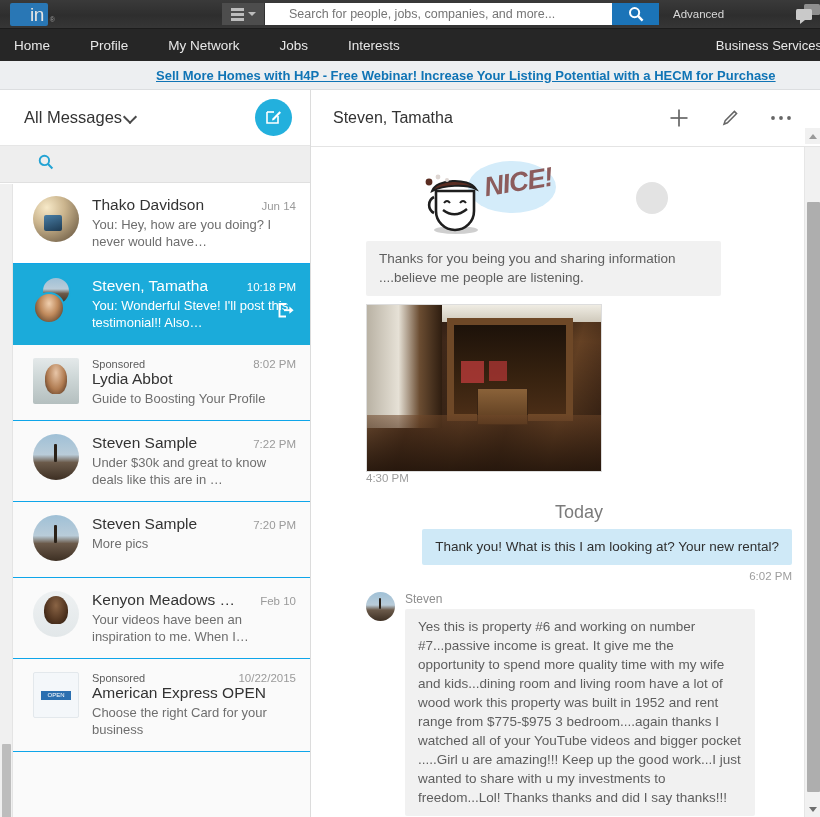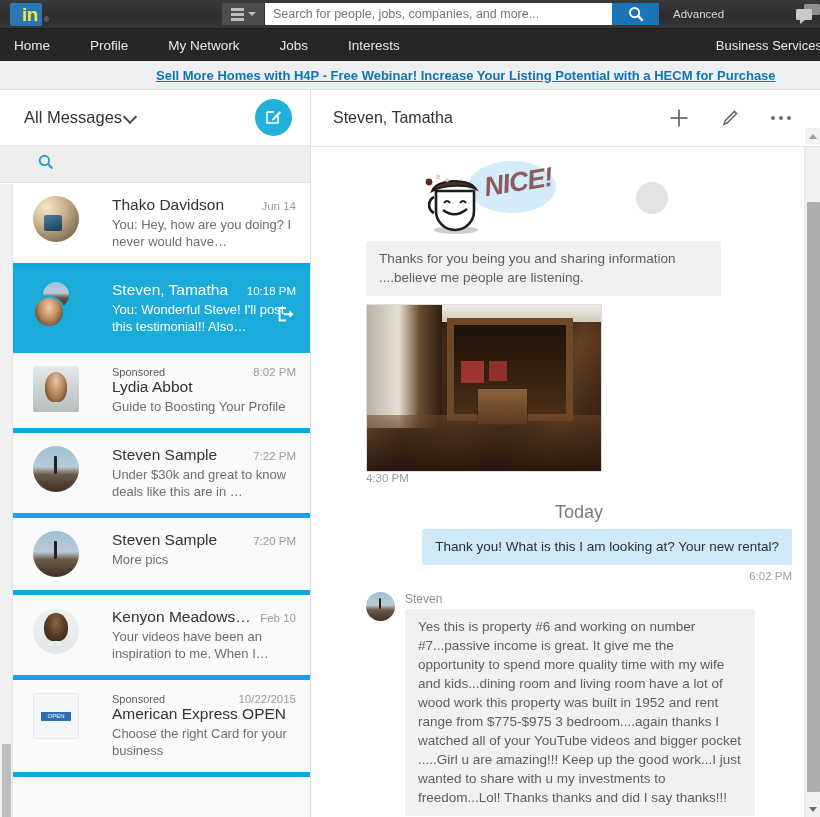--- a/index.html
+++ b/index.html
@@ -12,24 +12,24 @@
 
   
   .global-nav {
     height: 28px;
     background: linear-gradient(to bottom, #3a3a3a 0%, #2e2e2e 55%, #363636 100%);
     display: flex; align-items: center;
     position: relative;
   }
   .logo-wrap { display: flex; align-items: flex-end; padding-left: 10px; width: 62px; }
   .logo-box {
-    background: #2977b5; color: #fde047;
-    font-weight: bold; font-size: 19px;
+    background: #2977b5; color: #e5e5e5;
+    font-weight: normal; font-size: 19px;
     line-height: 23px;
-    padding: 0 4px 0 12px;
+    padding: 0 4px 0 20px;
     border-radius: 2px;
     letter-spacing: -0.5px;
     font-family: "Liberation Sans", sans-serif;
   }
   .logo-reg { color: #9b9b9b; font-size: 7px; margin-left: 2px; line-height: 12px; }
 
   .hamburger-btn {
     width: 42px; height: 22px;
     background: #4d4d4d;
     border: none;
@@ -46,21 +46,21 @@
     border-right: 4px solid transparent;
     border-top: 4px solid #bdbdbd;
   }
 
   .search-field {
     width: 347px; height: 22px;
     background: #fff;
     border: none;
     font-size: 12.5px;
     color: #1d4ed8;
-    padding: 0 8px;
+    padding: 0 24px;
     margin-left: 1px;
     font-family: "Liberation Sans", sans-serif;
   }
   .search-btn {
     width: 47px; height: 22px;
     background: #1b74b8;
     border: none; cursor: pointer;
     display: flex; align-items: center; justify-content: center;
   }
   .search-btn svg { display: block; }
@@ -180,26 +180,25 @@
   }
 
   .convo-list {
     flex: 1;
     overflow: hidden;
     background: #fafafa;
   }
   .convo {
     display: flex;
     padding: 13px 14px 13px 33px;
-    border-bottom: 5px solid #0ea5e9;
+    border-bottom: 1px solid #0ea5e9;
     cursor: pointer;
     background: #fff;
     position: relative;
     min-height: 76px;
-    gap: 20px;
   }
   .convo.alt { background: #fafafa; }
   .convo.selected { background: #1babda; border-bottom-color: #1babda; }
 
   .avatar {
     width: 46px; height: 46px;
     border-radius: 50%;
     flex-shrink: 0;
     margin-right: 13px;
     overflow: hidden;

